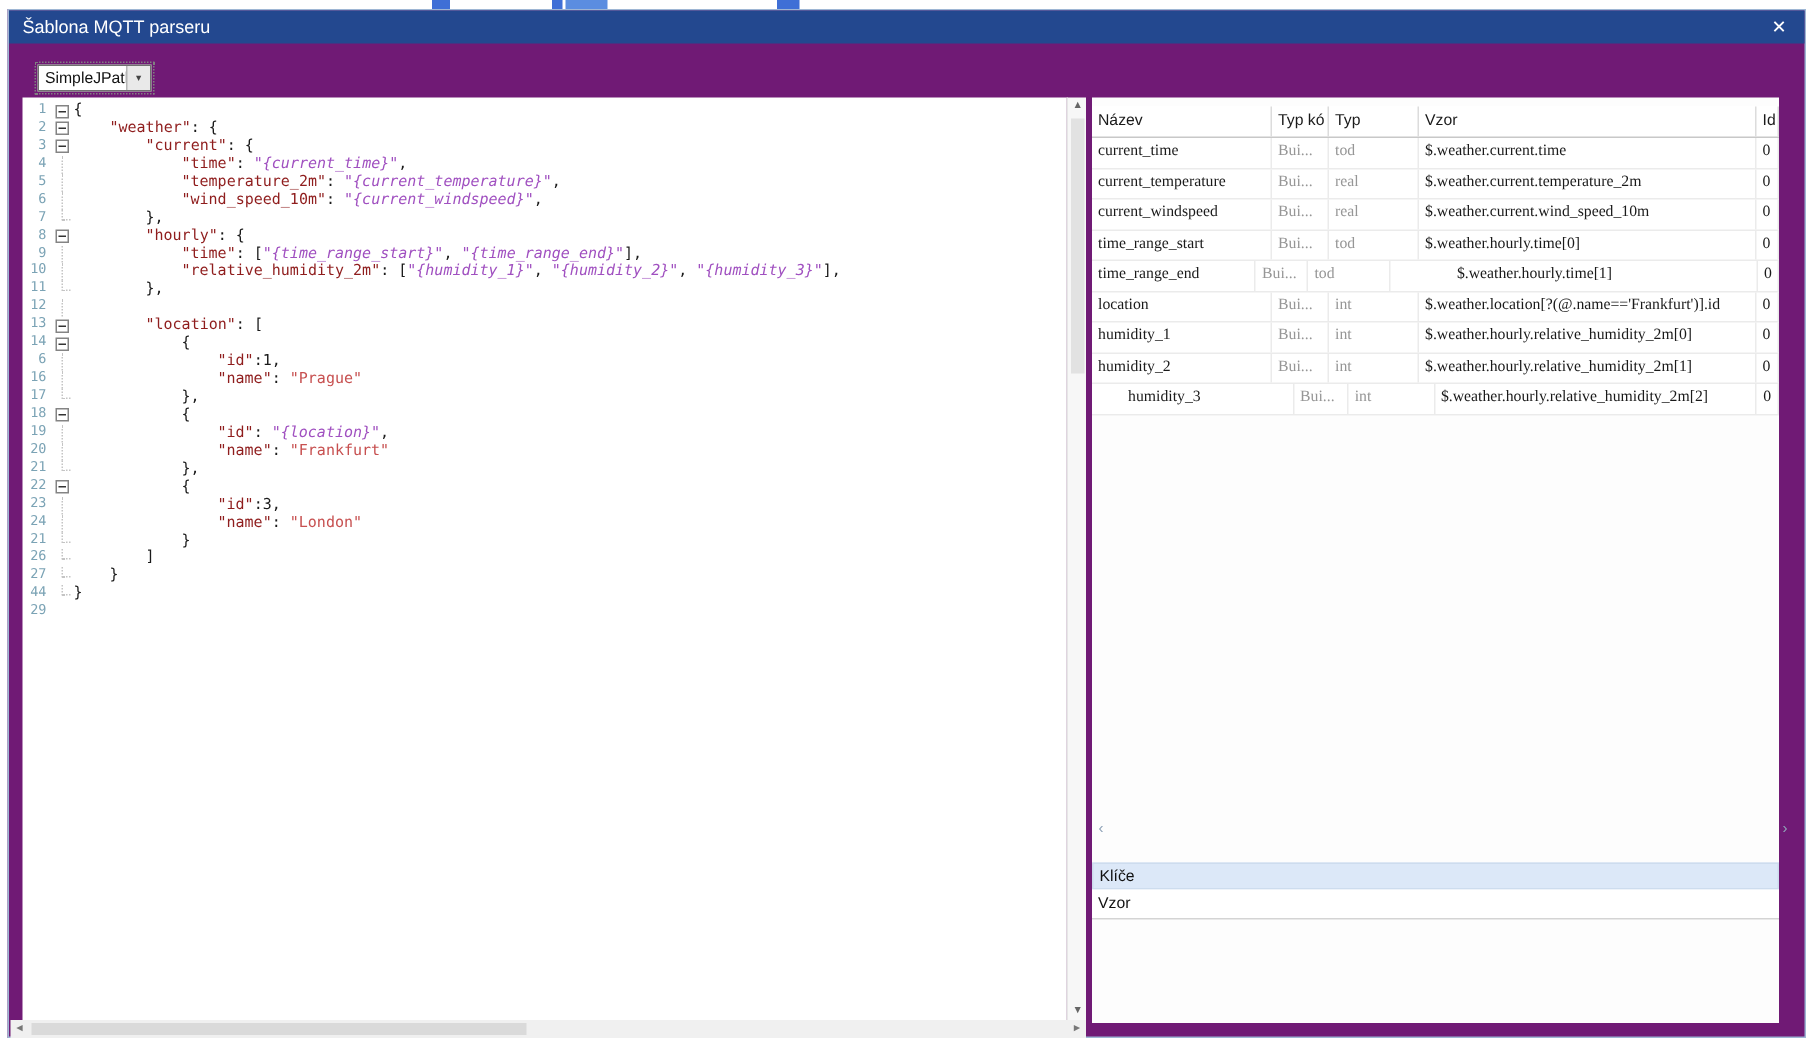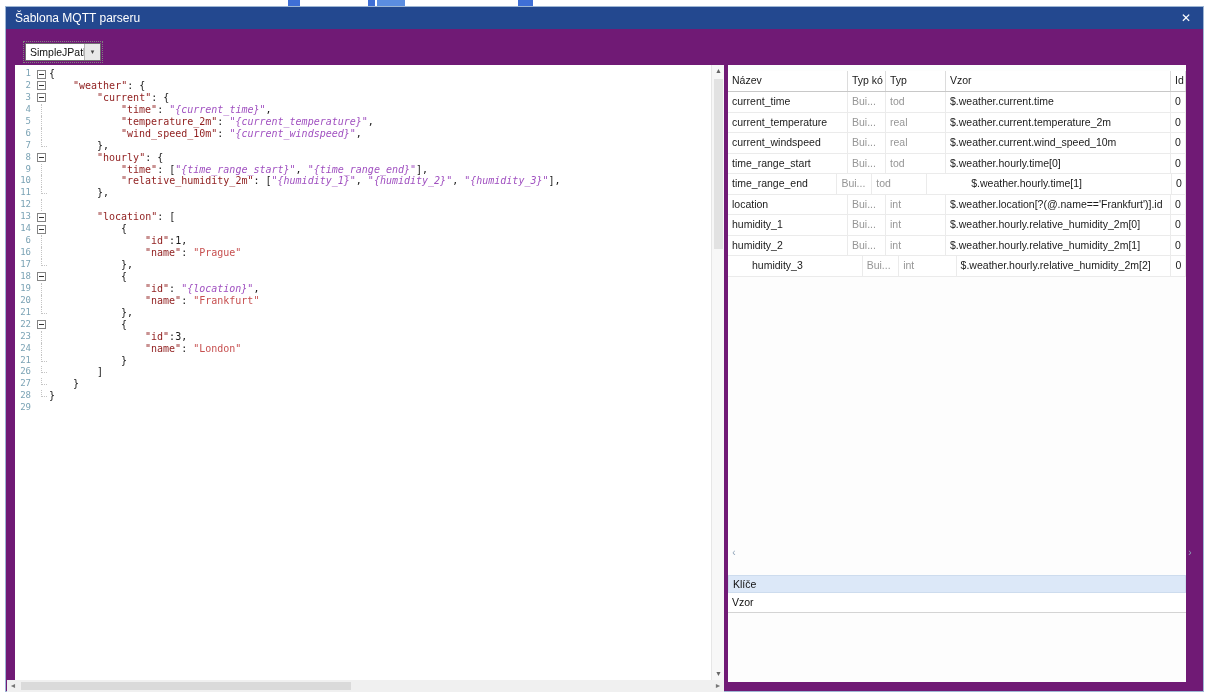--- a/index.html
+++ b/index.html
@@ -48,21 +48,21 @@
   .hscroll{position:absolute;left:1px;top:673px;width:717px;height:12px;background:#f0f0f0;}
   .hscroll .arr{position:absolute;top:0;width:12px;height:12px;text-align:center;font-size:7px;color:#777;line-height:12px;}
   .hscroll .left{left:0;} .hscroll .right{right:0;}
   .hscroll .thumb{position:absolute;left:14px;top:2px;width:330px;height:8px;background:#dadada;}
   
   .right-panel-bg{position:absolute;left:722px;top:58px;width:458px;height:617px;background:#fdfdfd;}
   .grid{position:absolute;left:722px;top:64px;width:458px;background:#fff;font-size:10.5px;color:#1a1a1a;}
   .hrow{display:flex;height:20px;border-bottom:1px solid #c8c8c8;background:#fff;}
   .hcell{box-sizing:border-box;padding:3px 0 0 4px;border-right:1px solid #dcdcdc;white-space:nowrap;overflow:hidden;}
   .grow{display:flex;height:19.5px;border-bottom:1px solid #ebebeb;}
-  .gcell{box-sizing:border-box;padding:3px 0 0 4px;border-right:1px solid #ebebeb;white-space:nowrap;overflow:hidden;}
+  .gcell{box-sizing:border-box;padding:3px 0 0 4px;border-right:1px solid #ebebeb;white-space:nowrap;overflow:hidden;font-family:Liberation Serif, serif;}
   .gcell.muted{color:var(--muted);}
   .table-hscroll{position:absolute;left:722px;top:540px;width:468px;height:13px;}
   .table-hscroll .chev{position:absolute;top:0;width:12px;height:13px;text-align:center;color:#8fa3b8;font-size:10px;line-height:12px;}
   .table-hscroll .left{left:0;} .table-hscroll .right{right:0;}
   
   .keys-title{position:absolute;left:722px;top:568px;width:458px;height:18px;background:var(--keys-band);
     border:1px solid #cddcee;box-sizing:border-box;font-size:10.5px;line-height:16px;padding-left:4px;color:#111;}
   .keys-header{position:absolute;left:722px;top:586px;width:458px;height:20px;background:#fff;
     border-bottom:1px solid #d4d4d4;box-sizing:border-box;font-size:10.5px;line-height:19px;padding-left:4px;color:#111;}
   .keys-value{position:absolute;left:722px;top:606px;width:458px;height:20px;background:#fff;
@@ -114,21 +114,21 @@
         <div class="cl"><span class="ln">18</span><span class="fold f-box"></span><span class="ct" style="padding-left: 72px;"><span class="sp">{</span></span></div>
         <div class="cl"><span class="ln">19</span><span class="fold f-line"></span><span class="ct" style="padding-left: 96px;"><span class="sk">"id"</span><span class="sp">: </span><span class="sv">"{location}"</span><span class="sp">,</span></span></div>
         <div class="cl"><span class="ln">20</span><span class="fold f-line"></span><span class="ct" style="padding-left: 96px;"><span class="sk">"name"</span><span class="sp">: </span><span class="ss">"Frankfurt"</span></span></div>
         <div class="cl"><span class="ln">21</span><span class="fold f-end"></span><span class="ct" style="padding-left: 72px;"><span class="sp">},</span></span></div>
         <div class="cl"><span class="ln">22</span><span class="fold f-box"></span><span class="ct" style="padding-left: 72px;"><span class="sp">{</span></span></div>
         <div class="cl"><span class="ln">23</span><span class="fold f-line"></span><span class="ct" style="padding-left: 96px;"><span class="sk">"id"</span><span class="sp">:</span><span class="sn">3</span><span class="sp">,</span></span></div>
         <div class="cl"><span class="ln">24</span><span class="fold f-line"></span><span class="ct" style="padding-left: 96px;"><span class="sk">"name"</span><span class="sp">: </span><span class="ss">"London"</span></span></div>
         <div class="cl"><span class="ln">21</span><span class="fold f-end"></span><span class="ct" style="padding-left: 72px;"><span class="sp">}</span></span></div>
         <div class="cl"><span class="ln">26</span><span class="fold f-end"></span><span class="ct" style="padding-left: 48px;"><span class="sp">]</span></span></div>
         <div class="cl"><span class="ln">27</span><span class="fold f-end"></span><span class="ct" style="padding-left: 24px;"><span class="sp">}</span></span></div>
-        <div class="cl"><span class="ln">28</span><span class="fold f-end"></span><span class="ct" style="padding-left: 0px;"><span class="sp">}</span></span></div>
+        <div class="cl"><span class="ln">44</span><span class="fold f-end"></span><span class="ct" style="padding-left: 0px;"><span class="sp">}</span></span></div>
         <div class="cl"><span class="ln">29</span><span class="fold"></span><span class="ct" style="padding-left: 0px;"></span></div>
       </div>
   </div>
 
   <div class="vscroll">
     <span class="arr up">▲</span>
     <span class="thumb"></span>
     <span class="arr down">▼</span>
   </div>
 

